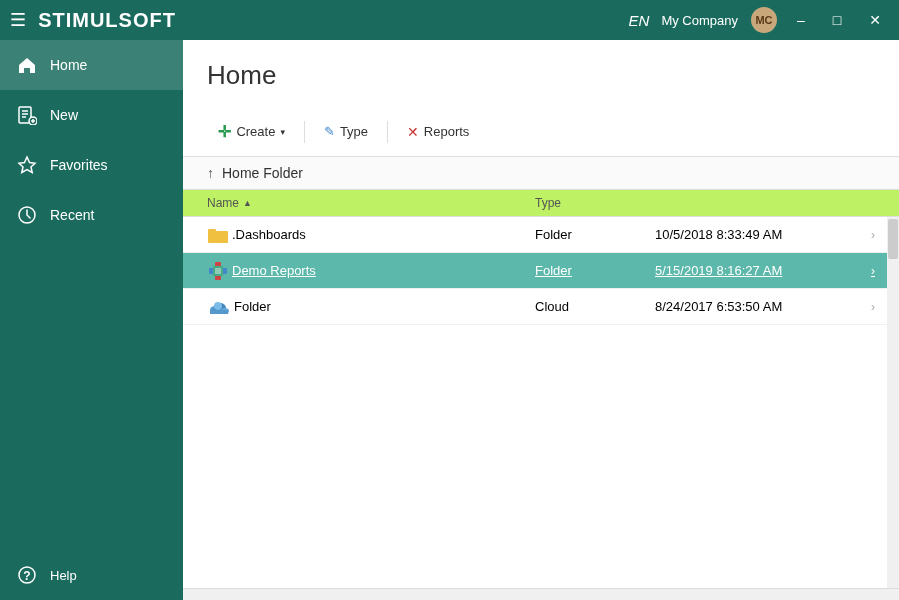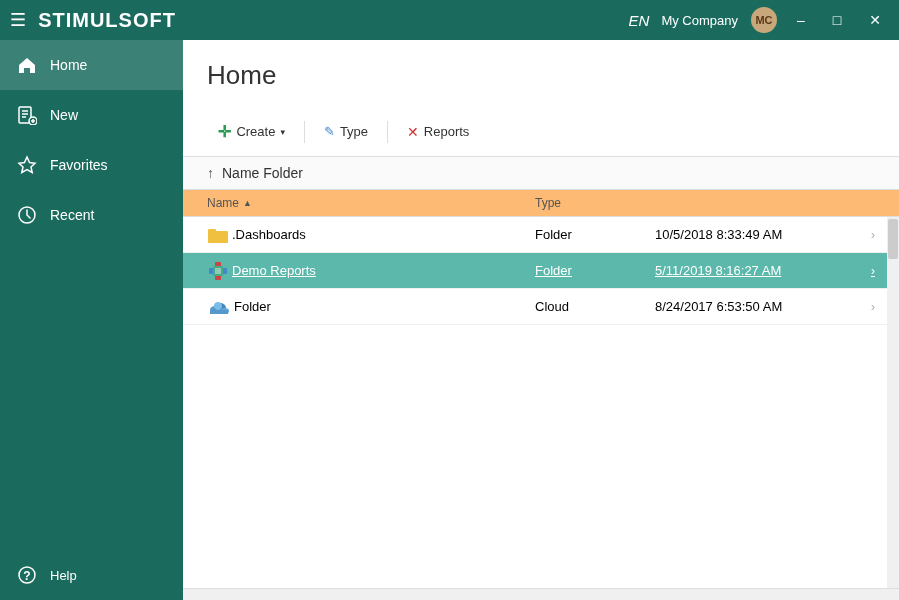--- a/index.html
+++ b/index.html
@@ -76,21 +76,21 @@
     .folder-nav-up { color: #555; font-size: 14px; cursor: pointer; }
     .folder-nav-label { font-size: 14px; font-weight: 500; color: #333; }
 
     
     .file-table { flex: 1; overflow: hidden; display: flex; flex-direction: column; }
     .table-header {
       display: grid;
       grid-template-columns: 1fr 120px 200px 20px;
       padding: 6px 24px;
       border-bottom: 1px solid #ddd;
-      background: #fdba74;
+      background: #bef264;
       font-size: 12px; color: #555;
     }
     .table-header-cell { display: flex; align-items: center; gap: 4px; }
     .table-body { flex: 1; overflow-y: auto; position: relative; }
     .table-row {
       display: grid;
       grid-template-columns: 1fr 120px 200px 20px;
       padding: 0 24px;
       align-items: center;
       height: 36px;
@@ -220,21 +220,21 @@
       </button>
       <div class="toolbar-separator"></div>
       <button class="toolbar-btn">
         <span style="color:#cc3333; font-size:14px;">✕</span>
         <span>Reports</span>
       </button>
     </div>
 
     <div class="folder-nav">
       <span class="folder-nav-up">↑</span>
-      <span class="folder-nav-label">Name Folder</span>
+      <span class="folder-nav-label">Home Folder</span>
     </div>
 
     <div class="file-table">
 
       <div class="table-header">
         <div class="table-header-cell">
           <span>Name</span>
           <span style="font-size:9px;">▲</span>
         </div>
         <div class="table-header-cell">
@@ -264,21 +264,21 @@
 
             <svg width="22" height="22" viewBox="0 0 22 22">
               <rect x="8" y="2" width="6" height="18" rx="1" fill="#cc4444"></rect>
               <rect x="2" y="8" width="18" height="6" rx="1" fill="#4488cc"></rect>
               <rect x="6" y="6" width="10" height="10" rx="1" fill="#44aa88"></rect>
               <rect x="8" y="8" width="6" height="6" fill="#ffffff" opacity="0.4"></rect>
             </svg>
             <span>Demo Reports</span>
           </div>
           <div>Folder</div>
-          <div>5/11/2019 8:16:27 AM</div>
+          <div>5/15/2019 8:16:27 AM</div>
           <div class="row-chevron">›</div>
         </div>
 
         <div class="table-row">
           <div class="row-name">
 
             <svg width="24" height="18" viewBox="0 0 24 18">
               <ellipse cx="8" cy="12" rx="5" ry="4" fill="#5599cc"></ellipse>
               <ellipse cx="13" cy="10" rx="6" ry="5" fill="#4488bb"></ellipse>
               <ellipse cx="18" cy="13" rx="4" ry="3" fill="#66aadd"></ellipse>

